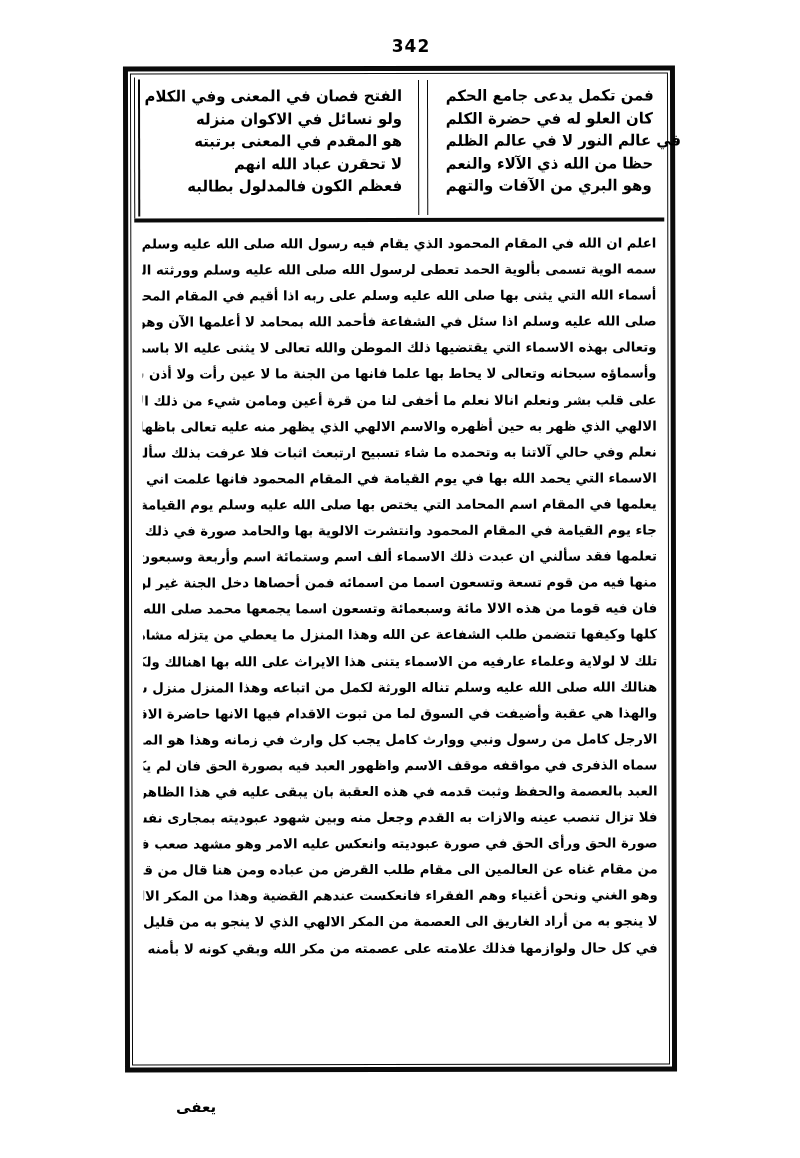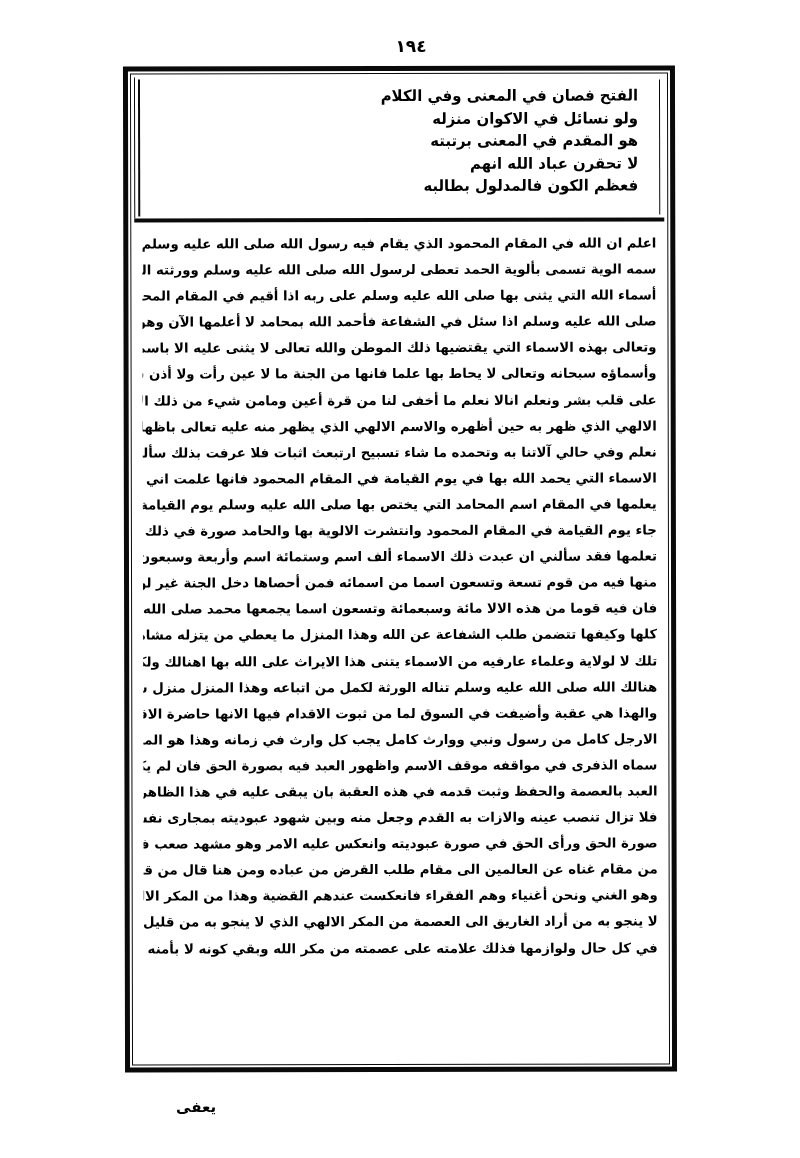--- a/index.html
+++ b/index.html
@@ -150,36 +150,43 @@
     font-size: 15px;
     font-weight: bold;
     direction: rtl;
     margin-left: 8px;
   }
 </style>
 </head>
 <body>
 
 <div class="page-number">
-  <span class="page-number-inner">١٩٤</span>
+  <span class="page-number-inner">342</span>
 </div>
 
 <div class="frame">
   <div class="frame-inner"></div>
 
   <div class="verse-box">
 
     <div class="verse-col right">
       <div class="verse-line">الفتح فصان في المعنى وفي الكلام</div>
       <div class="verse-line">ولو نسائل في الاكوان منزله</div>
       <div class="verse-line">هو المقدم في المعنى برتبته</div>
       <div class="verse-line">لا تحقرن عباد الله انهم</div>
       <div class="verse-line">فعظم الكون فالمدلول بطالبه</div>
     </div>
 
+    <div class="verse-col left">
+      <div class="verse-line">فمن تكمل يدعى جامع الحكم</div>
+      <div class="verse-line">كان العلو له في حضرة الكلم</div>
+      <div class="verse-line">في عالم النور لا في عالم الظلم</div>
+      <div class="verse-line">حظا من الله ذي الآلاء والنعم</div>
+      <div class="verse-line">وهو البري من الآفات والتهم</div>
+    </div>
 
   </div>
 
   <div class="body-block">
     <div class="body-line">اعلم ان الله في المقام المحمود الذي يقام فيه رسول الله صلى الله عليه وسلم يوم القيامة باسمه الحميد</div>
     <div class="body-line">سمه الوية تسمى بألوية الحمد تعطى لرسول الله صلى الله عليه وسلم وورثته المحمدين في الالوية</div>
     <div class="body-line">أسماء الله التي يثنى بها صلى الله عليه وسلم على ربه اذا أقيم في المقام المحمود يوم القيامة وهو قوله</div>
     <div class="body-line">صلى الله عليه وسلم اذا سئل في الشفاعة فأحمد الله بمحامد لا أعلمها الآن وهو الثناء عليه سبحانه</div>
     <div class="body-line">وتعالى بهذه الاسماء التي يقتضيها ذلك الموطن والله تعالى لا يثنى عليه الا باسمائه الحسنى خاصة</div>
     <div class="body-line">وأسماؤه سبحانه وتعالى لا يحاط بها علما فانها من الجنة ما لا عين رأت ولا أذن سمعت ولا خطر</div>

